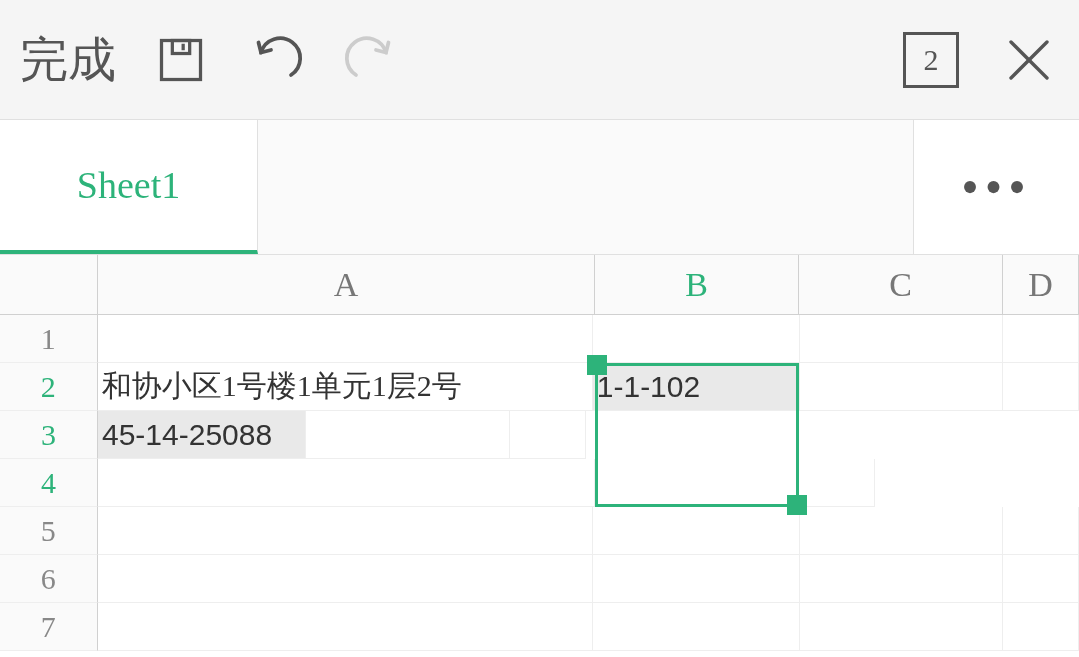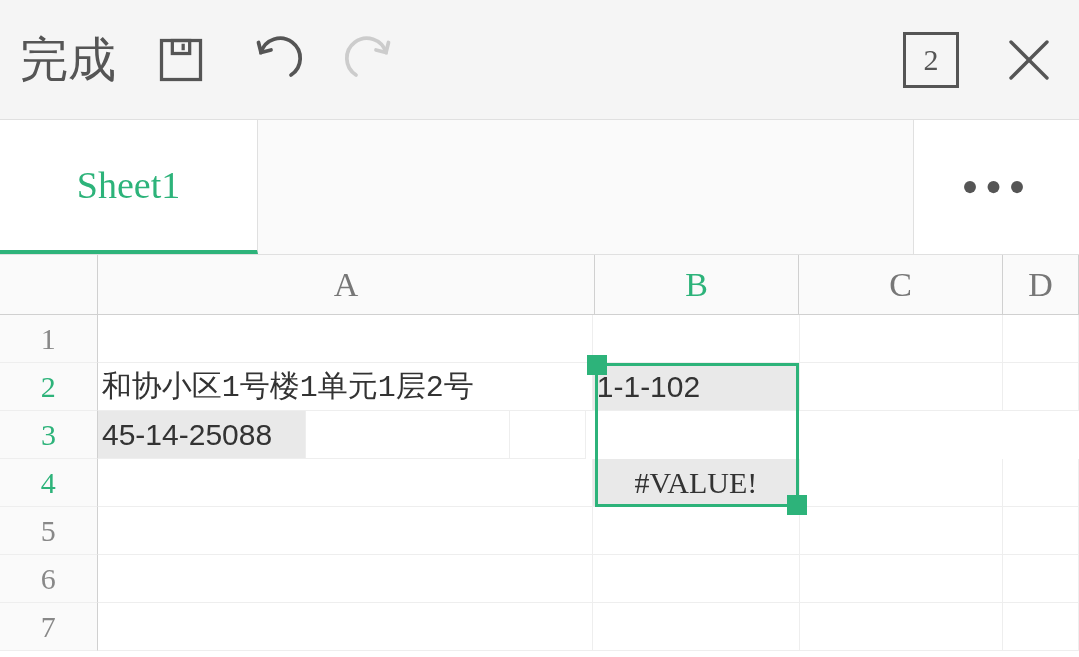--- a/index.html
+++ b/index.html
@@ -105,21 +105,21 @@
     border-bottom: 1px solid #eee;
     display: flex; align-items: center;
     font-size: 30px;
     color: #333;
     padding: 0 4px;
     white-space: nowrap;
     overflow: visible;
     font-family: "KaiTi", "STKaiti", serif;
   }
   .cell.center { justify-content: center; font-family: inherit; }
-  .c-A { width: 497px; font-family: Liberation Mono, monospace; }
+  .c-A { width: 497px; }
   .c-B { width: 208px; font-family: Arial, sans-serif; }
   .c-C { width: 204px; }
   .c-D { width: 76px; }
   .selected-fill { background: #e9e9e9; }
   .selection-box {
     position: absolute;
     border: 3px solid #2db37a;
     pointer-events: none;
   }
   .handle {
@@ -199,21 +199,20 @@
       </div>
       <div class="row">
         <div class="rownum active">3</div>
         <div class="cell c-B selected-fill">45-14-25088</div>
         <div class="cell c-C"></div>
         <div class="cell c-D"></div>
       </div>
       <div class="row">
         <div class="rownum active">4</div>
         <div class="cell c-A"></div>
-        <div class="cell c-B selected-fill center">#VALUE!</div>
         <div class="cell c-C"></div>
         <div class="cell c-D"></div>
       </div>
       <div class="row">
         <div class="rownum">5</div>
         <div class="cell c-A"></div>
         <div class="cell c-B"></div>
         <div class="cell c-C"></div>
         <div class="cell c-D"></div>
       </div>

